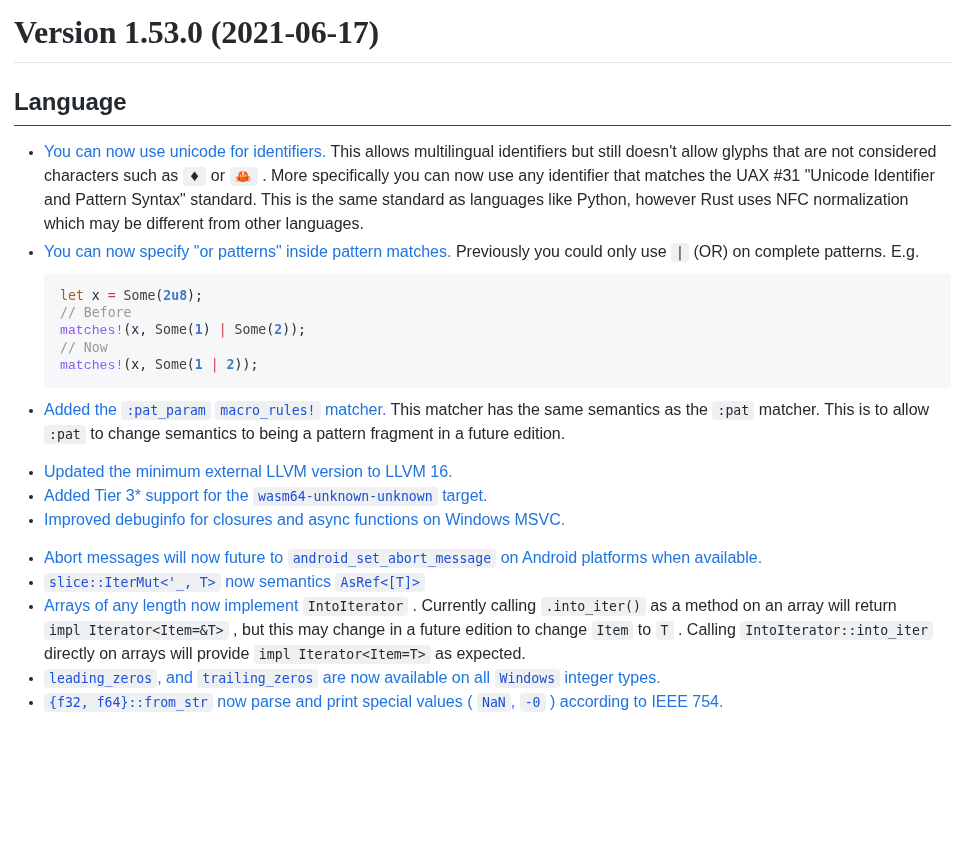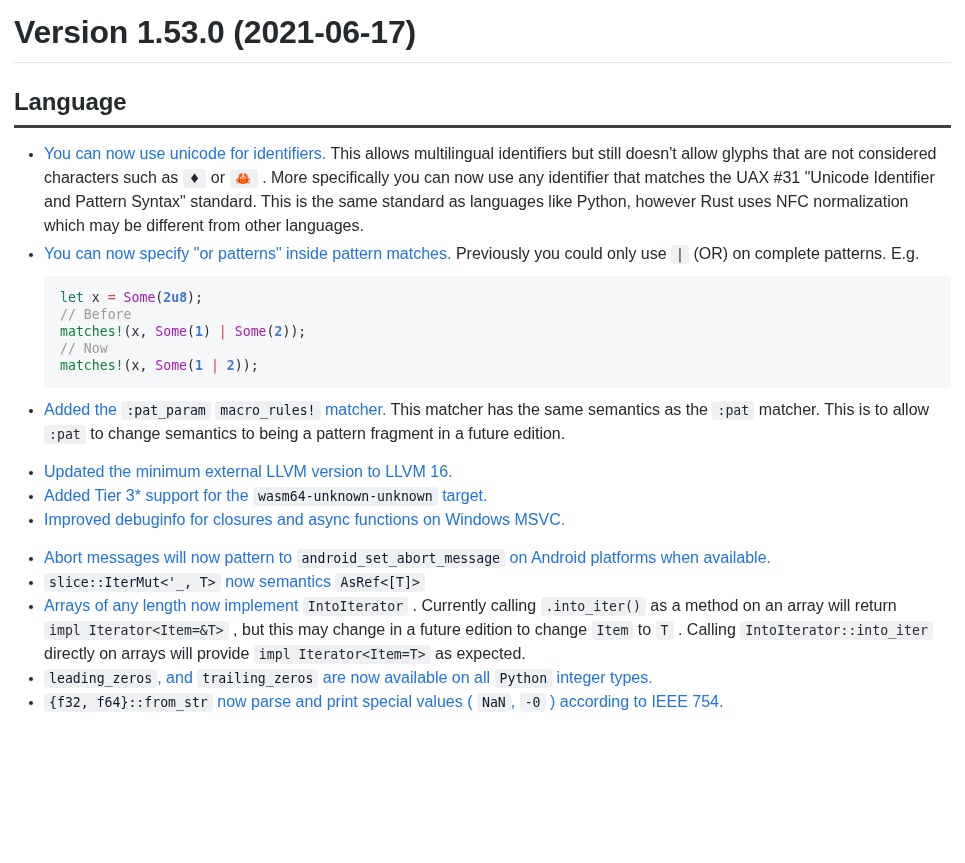--- a/index.html
+++ b/index.html
@@ -25,28 +25,29 @@
 
   h1.doc-title {
     font-size: 32px;
     font-weight: bold;
     line-height: 1.25;
     margin: 12px 0 0 0;
     padding-bottom: 10px;
     border-bottom: 1px solid #e3e5e8;
     color: #24292e;
     letter-spacing: -0.2px;
+    font-family: Liberation Serif, serif;
   }
   h2.section-title {
     font-size: 24px;
     font-weight: bold;
     line-height: 1.25;
     margin: 24px 0 0 0;
     padding-bottom: 8px;
-    border-bottom: 3px solid #404040;
+    border-bottom: 1px solid #404040;
     color: #24292e;
     letter-spacing: -0.1px;
   }
 
   ul.bullets {
     margin: 14px 0 0 0;
     padding-left: 30px;
     list-style: disc;
   }
   ul.bullets > li {
@@ -72,39 +73,39 @@
     padding: 2px 5px;
     color: #24292e;
     white-space: nowrap;
   }
   code.inline.emoji {
     font-family: "DejaVu Sans", sans-serif;
     font-size: 13px;
     padding: 2px 6px;
   }
   a.link code.inline {
-    color: #0f172a;
+    color: #1d4ed8;
   }
 
   pre.codeblock {
     background: #f6f7f8;
     margin: 10px 0 10px 0;
     padding: 14px 16px;
     border-radius: 3px;
     overflow: hidden;
     font-family: "DejaVu Sans Mono", "Liberation Mono", monospace;
     font-size: 13.2px;
     line-height: 1.28;
     color: #24292e;
   }
-  pre.codeblock .kw  { color: #0f766e; }
+  pre.codeblock .kw  { color: #a16207; }
   pre.codeblock .op  { color: #d73a49; }
-  pre.codeblock .ty  { color: #a21caf; }
+  pre.codeblock .ty  { color: #404040; }
   pre.codeblock .num { color: #4078c8; font-weight: bold; }
-  pre.codeblock .mac { color: #15803d; }
+  pre.codeblock .mac { color: #8b5cf6; font-family: Liberation Mono, monospace; }
   pre.codeblock .cmt { color: #999999; text-align: right; }
   pre.codeblock .pl  { color: #24292e; }
 
   p.footnote {
     margin: 14px 0 0 0;
     color: #24292e;
   }
 
   .crab { color: #f05a28; }
 </style>
@@ -137,25 +138,25 @@
   <ul class="bullets tight">
     <li><a class="link" href="#">Updated the minimum external LLVM version to LLVM 16.</a></li>
     <li><a class="link" href="#"><span>Added Tier 3* support for the </span><code class="inline">wasm64-unknown-unknown</code> <span>target.</span></a></li>
     <li><a class="link" href="#">Improved debuginfo for closures and async functions on Windows MSVC.</a></li>
   </ul>
 
 
 
   <ul class="bullets tight">
 
-    <li><a class="link" href="#"><span>Abort messages will now pattern to </span><code class="inline">android_set_abort_message</code> <span>on Android platforms when available.</span></a></li>
+    <li><a class="link" href="#"><span>Abort messages will now future to </span><code class="inline">android_set_abort_message</code> <span>on Android platforms when available.</span></a></li>
 
     <li><a class="link" href="#"><code class="inline">slice::IterMut&lt;'_, T&gt;</code><span> now semantics </span><code class="inline">AsRef&lt;[T]&gt;</code></a></li>
 
     <li><a class="link" href="#"><span>Arrays of any length now implement </span></a><code class="inline">IntoIterator</code><span> . Currently calling </span><code class="inline">.into_iter()</code><span> as a method on an array will return </span><code class="inline">impl Iterator&lt;Item=&amp;T&gt;</code><span> , but this may change in a future edition to change </span><code class="inline">Item</code><span> to </span><code class="inline">T</code><span> . Calling </span><code class="inline">IntoIterator::into_iter</code><span> directly on arrays will provide </span><code class="inline">impl Iterator&lt;Item=T&gt;</code><span> as expected.</span></li>
 
-    <li><a class="link" href="#"><code class="inline">leading_zeros</code><span>, and </span><code class="inline">trailing_zeros</code><span> are now available on all </span><code class="inline">Python</code><span> integer types.</span></a></li>
+    <li><a class="link" href="#"><code class="inline">leading_zeros</code><span>, and </span><code class="inline">trailing_zeros</code><span> are now available on all </span><code class="inline">Windows</code><span> integer types.</span></a></li>
 
     <li><a class="link" href="#"><code class="inline">{f32, f64}::from_str</code><span> now parse and print special values ( </span><code class="inline">NaN</code><span>, </span><code class="inline">-0</code><span> ) according to IEEE 754.</span></a></li>
 
   </ul>
 
 </div>
 
 </body></html>

